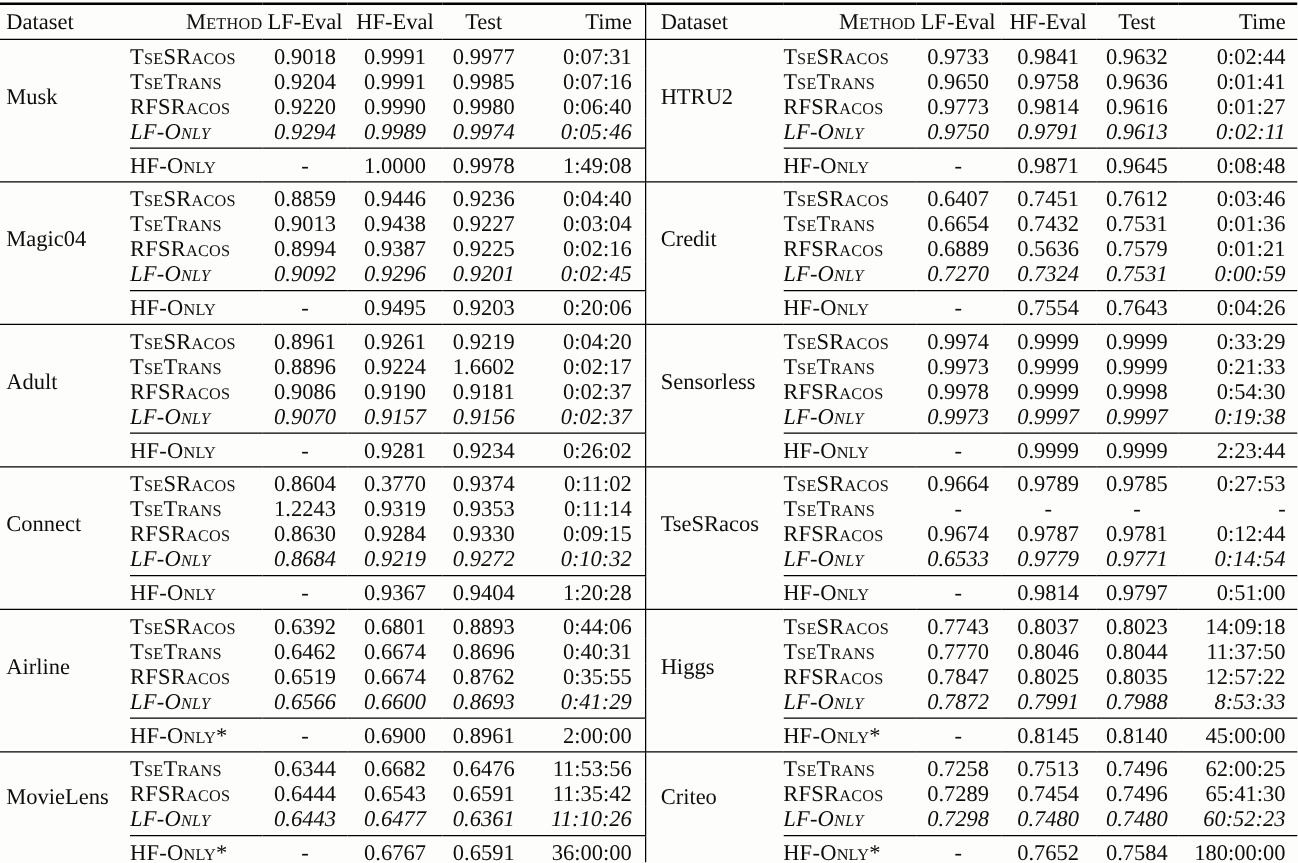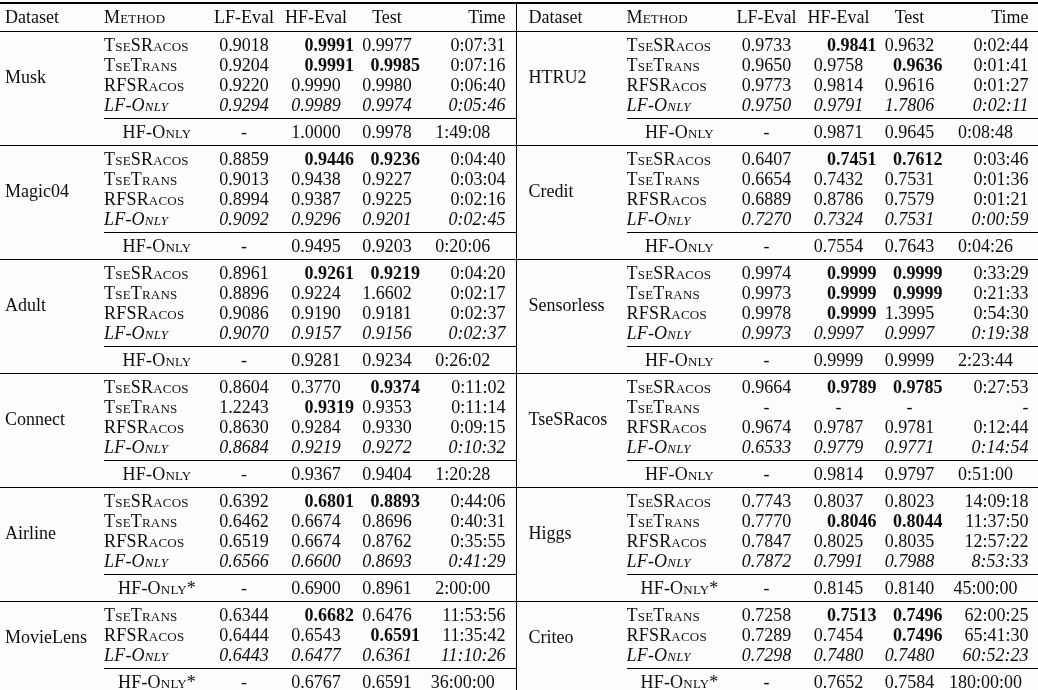--- a/index.html
+++ b/index.html
@@ -10,33 +10,33 @@
   html,body{margin:0;padding:0;}
   body{background:var(--bg);font-family:"Liberation Serif", serif;}
   .page{width:1038px;height:690px;box-sizing:border-box;padding-top:2px;overflow:hidden;background:var(--bg);}
   .wrap{display:flex;align-items:flex-start;}
   table{border-collapse:collapse;table-layout:fixed;}
   .tbl{border-top:2.4px solid var(--rule);border-bottom:2.4px solid var(--rule);}
   .tbl-left{width:516px;}
   .tbl-right{width:522px;}
   th{font-weight:normal;text-align:left;}
   td,th{padding:0;line-height:20px;font-size:18px;color:var(--text);white-space:nowrap;overflow:hidden;}
-  thead th{border-bottom:1.5px solid var(--rule);padding-top:3px;padding-bottom:4px;}
+  thead th{border-bottom:1.5px solid var(--rule);padding-top:3px;padding-bottom:4px;text-align:right;}
   .data-row td{height:20px;}
   tr.first td{padding-top:3px;}
   tr.last td{padding-bottom:3px;font-style:italic;}
   .hf-row td{height:20px;padding-top:3px;padding-bottom:3px;border-bottom:1.5px solid var(--rule);}
-  .hf-row td:not(.c-dataset){border-top:1.1px solid var(--rule);text-align:center;}
+  .hf-row td:not(.c-dataset){border-top:1.1px solid var(--rule);}
   .c-method{font-variant:small-caps;letter-spacing:0.2px;}
   .c-dataset{padding-left:5px;text-align:left;}
   .tbl-right .c-dataset{padding-left:12px;}
   .c-lf,.c-hf,.c-test{text-align:center;}
   .c-time{text-align:right;padding-right:10px;}
   .tbl-left .c-time,.tbl-left th.c-time{border-right:1.2px solid var(--rule);}
-  .bold{font-weight:bold;text-align:right;}
+  .bold{font-weight:normal;}
 </style>
 </head>
 <body>
 
 <div class="page">
   <div class="wrap">
     <table class="tbl tbl-left" id="tbl-left">
         <colgroup>
           <col style="width: 104px;">
           <col style="width: 106px;">
@@ -322,21 +322,21 @@
             <td class="c-method">RFSRacos</td>
             <td class="c-lf">0.9773</td>
             <td class="c-hf">0.9814</td>
             <td class="c-test">0.9616</td>
             <td class="c-time">0:01:27</td>
           </tr>
           <tr class="data-row last">
             <td class="c-method">LF-Only</td>
             <td class="c-lf">0.9750</td>
             <td class="c-hf">0.9791</td>
-            <td class="c-test">1.7806</td>
+            <td class="c-test">0.9613</td>
             <td class="c-time">0:02:11</td>
           </tr>
           <tr class="hf-row">
             <td class="c-dataset"></td>
             <td class="c-method">HF-Only</td>
             <td class="c-lf">-</td>
             <td class="c-hf">0.9871</td>
             <td class="c-test">0.9645</td>
             <td class="c-time">0:08:48</td>
           </tr>
@@ -353,21 +353,21 @@
           <tr class="data-row">
             <td class="c-method">TseTrans</td>
             <td class="c-lf">0.6654</td>
             <td class="c-hf">0.7432</td>
             <td class="c-test">0.7531</td>
             <td class="c-time">0:01:36</td>
           </tr>
           <tr class="data-row">
             <td class="c-method">RFSRacos</td>
             <td class="c-lf">0.6889</td>
-            <td class="c-hf">0.8786</td>
+            <td class="c-hf">0.5636</td>
             <td class="c-test">0.7579</td>
             <td class="c-time">0:01:21</td>
           </tr>
           <tr class="data-row last">
             <td class="c-method">LF-Only</td>
             <td class="c-lf">0.7270</td>
             <td class="c-hf">0.7324</td>
             <td class="c-test">0.7531</td>
             <td class="c-time">0:00:59</td>
           </tr>
@@ -393,21 +393,21 @@
             <td class="c-method">TseTrans</td>
             <td class="c-lf">0.9973</td>
             <td class="c-hf bold">0.9999</td>
             <td class="c-test bold">0.9999</td>
             <td class="c-time">0:21:33</td>
           </tr>
           <tr class="data-row">
             <td class="c-method">RFSRacos</td>
             <td class="c-lf">0.9978</td>
             <td class="c-hf bold">0.9999</td>
-            <td class="c-test">1.3995</td>
+            <td class="c-test">0.9998</td>
             <td class="c-time">0:54:30</td>
           </tr>
           <tr class="data-row last">
             <td class="c-method">LF-Only</td>
             <td class="c-lf">0.9973</td>
             <td class="c-hf">0.9997</td>
             <td class="c-test">0.9997</td>
             <td class="c-time">0:19:38</td>
           </tr>
           <tr class="hf-row">

